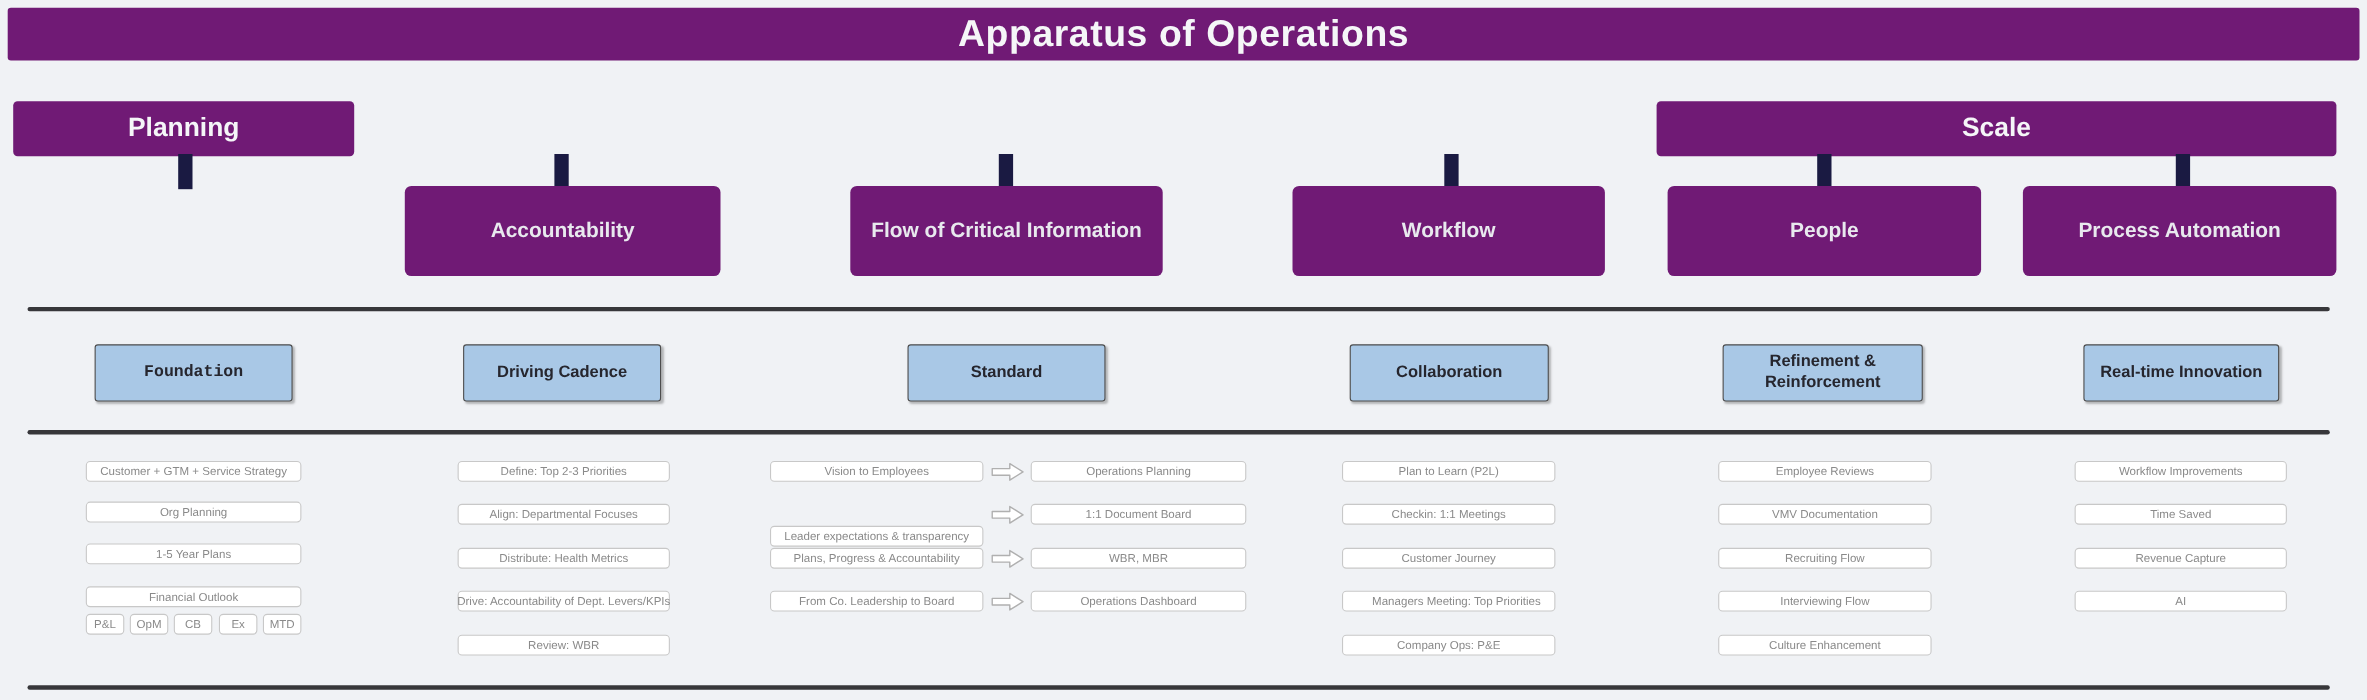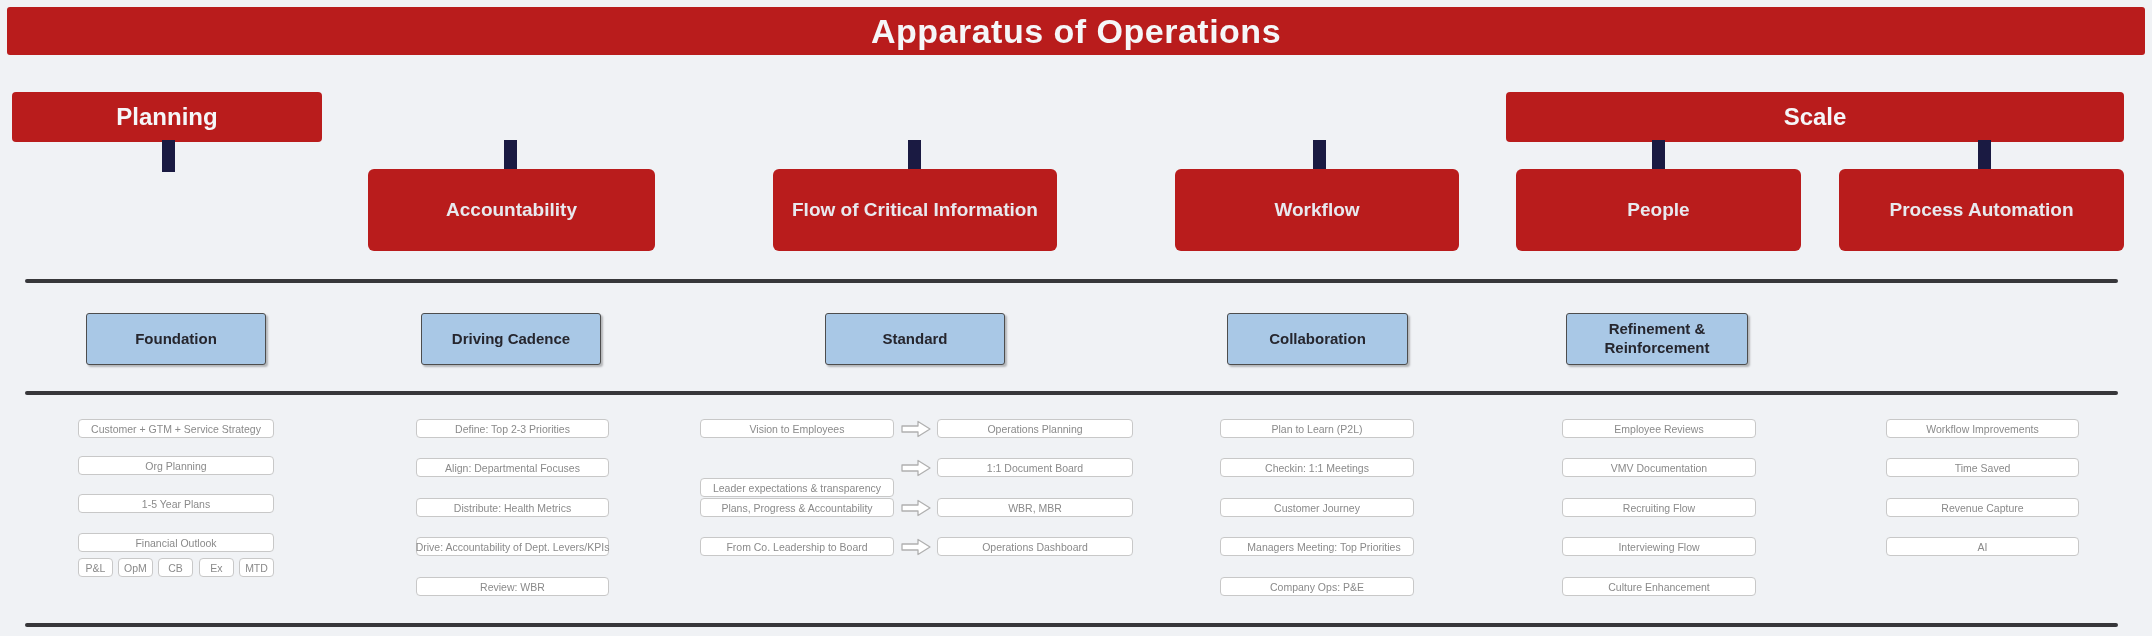--- a/index.html
+++ b/index.html
@@ -4,21 +4,21 @@
 <style>
   html,body{margin:0;padding:0;}
   body{
     width:2152px;height:636px;
     background:#f0f2f5;
     font-family:"Liberation Sans",sans-serif;
     position:relative;overflow:hidden;
   }
   .canvas{position:absolute;inset:0;}
   .navy{
-    position:absolute;background:#b91c1c;color:#f5f6f8;
+    position:absolute;background:#701a75;color:#f5f6f8;
     display:flex;align-items:center;justify-content:center;
     font-weight:bold;text-align:center;
   }
   .title{border-radius:3px;font-size:34px;letter-spacing:.5px;}
   .sec{border-radius:4px;font-size:24px;}
   .sub{border-radius:6px;font-size:19px;color:#e8e9ee;}
   .stem{position:absolute;width:13px;background:#1a1a42;}
   .rule{position:absolute;height:4px;background:#37373a;border-radius:2px;}
   .blue{
     position:absolute;background:#a9c8e6;border:1px solid #4d4d4d;border-radius:3px;
@@ -54,25 +54,26 @@
   <div class="navy sub" style="left:368px;top:169px;width:287px;height:82px;">Accountability</div>
   <div class="navy sub" style="left:773px;top:169px;width:284px;height:82px;">Flow of Critical Information</div>
   <div class="navy sub" style="left:1175px;top:169px;width:284px;height:82px;">Workflow</div>
   <div class="navy sub" style="left:1516px;top:169px;width:285px;height:82px;">People</div>
   <div class="navy sub" style="left:1839px;top:169px;width:285px;height:82px;">Process Automation</div>
 
   <div class="rule" style="left:25px;top:279px;width:2093px;"></div>
   <div class="rule" style="left:25px;top:391px;width:2093px;"></div>
   <div class="rule" style="left:25px;top:623px;width:2093px;"></div>
 
-  <div class="blue" style="left:86px;top:313px;width:180px;height:52px;">Foundation</div>
+  <div class="blue" style="left:86px;top:313px;width:180px;height:52px;font-family:Liberation Mono, monospace;">Foundation</div>
   <div class="blue" style="left:421px;top:313px;width:180px;height:52px;">Driving Cadence</div>
   <div class="blue" style="left:825px;top:313px;width:180px;height:52px;">Standard</div>
   <div class="blue" style="left:1566px;top:313px;width:182px;height:52px;">Refinement &amp; Reinforcement</div>
   <div class="blue" style="left:1227px;top:313px;width:181px;height:52px;">Collaboration</div>
+  <div class="blue" style="left:1894px;top:313px;width:178px;height:52px;">Real-time Innovation</div>
 
   <div class="cell" style="left:78px;top:419px;width:196px;">Customer + GTM + Service Strategy</div>
   <div class="cell" style="left:78px;top:456px;width:196px;">Org Planning</div>
   <div class="cell" style="left:78px;top:494px;width:196px;">1-5 Year Plans</div>
   <div class="cell" style="left:78px;top:533px;width:196px;">Financial Outlook</div>
   <div class="cell chip" style="left:78px;top:558px;width:35px;">P&amp;L</div>
   <div class="cell chip" style="left:118px;top:558px;width:35px;">OpM</div>
   <div class="cell chip" style="left:158px;top:558px;width:35px;">CB</div>
   <div class="cell chip" style="left:199px;top:558px;width:35px;">Ex</div>
   <div class="cell chip" style="left:239px;top:558px;width:35px;">MTD</div>

